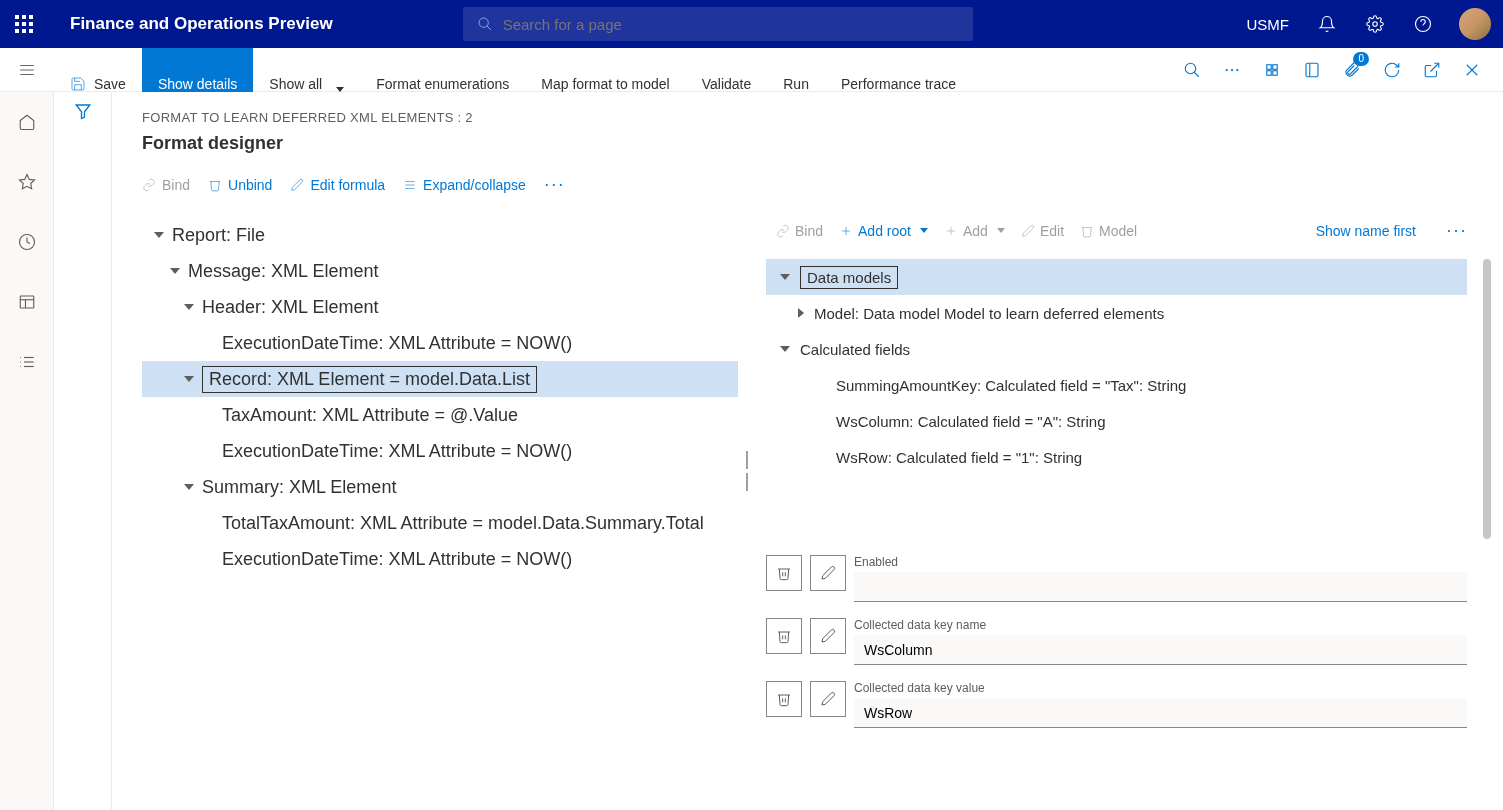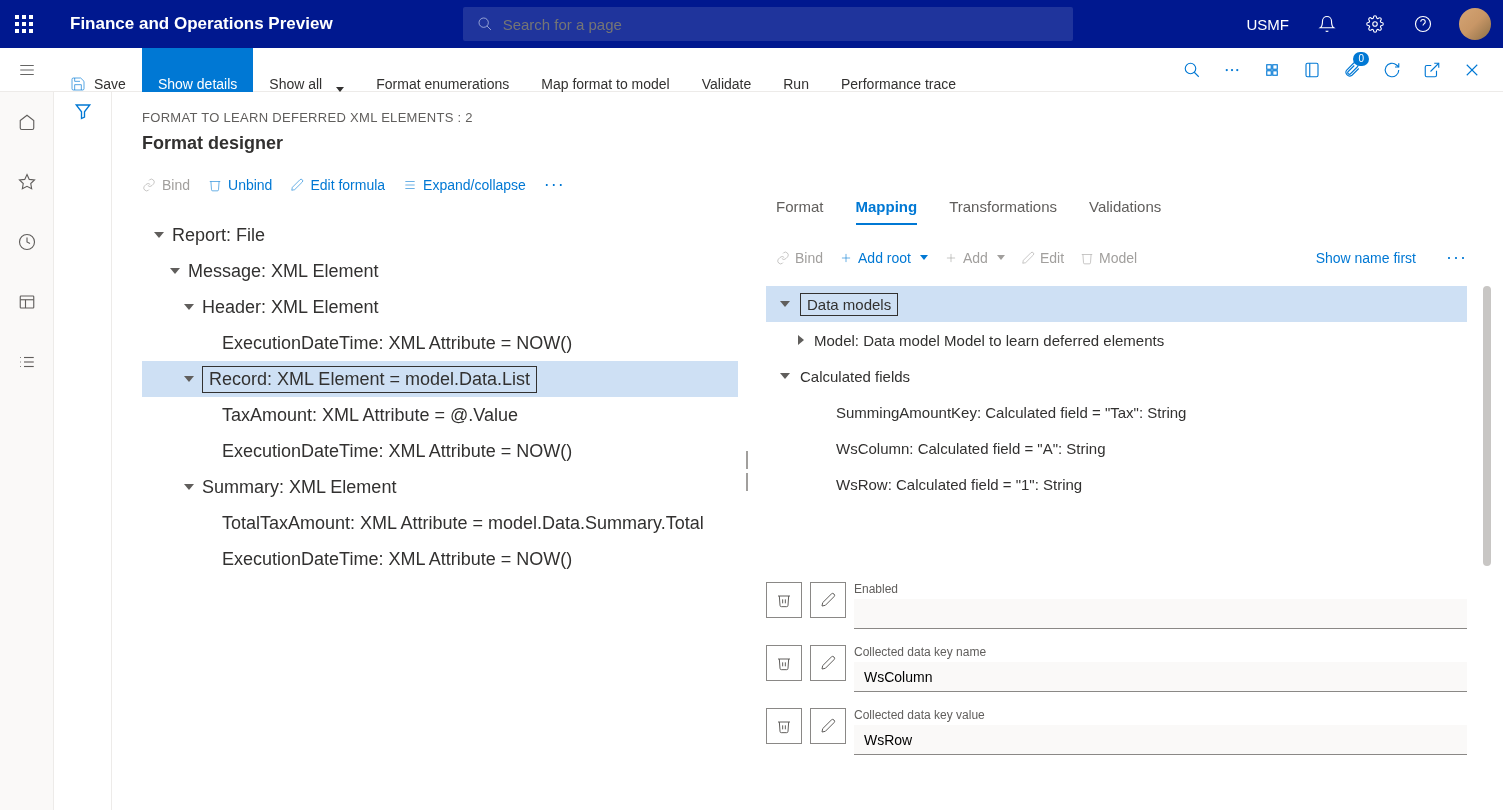--- a/index.html
+++ b/index.html
@@ -3,21 +3,21 @@
 <meta charset="utf-8">
 <style>
 *{box-sizing:border-box;margin:0;padding:0;font-family:"Segoe UI",-apple-system,BlinkMacSystemFont,sans-serif}
 body{width:1503px;height:810px;overflow:hidden;background:#fff;color:#323130}
 .topbar{height:48px;background:#00188F;display:flex;align-items:center;color:#fff}
 .waffle{width:48px;height:48px;display:flex;align-items:center;justify-content:center;cursor:pointer}
 .waffle span{display:grid;grid-template-columns:repeat(3,4px);grid-template-rows:repeat(3,4px);gap:3px}
 .waffle span i{width:4px;height:4px;background:#fff}
 .app-title{font-size:17px;font-weight:600;padding-left:22px}
 .search-wrap{margin-left:130px}
-.search{width:610px;height:34px;background:rgba(255,255,255,.12);border-radius:2px;display:flex;align-items:center;padding:0 14px;color:#cdd7ee}
+.search{width:510px;height:34px;background:rgba(255,255,255,.12);border-radius:2px;display:flex;align-items:center;padding:0 14px;color:#cdd7ee}
 .search svg{width:16px;height:16px;stroke:#cdd7ee;fill:none;margin-right:10px}
 .search input{flex:1;background:none;border:none;outline:none;color:#cdd7ee;font-size:15px}
 .topbar-right{margin-left:auto;display:flex;align-items:center;height:100%}
 .company{font-size:15px;padding:0 14px}
 .tbicon{width:48px;height:48px;display:flex;align-items:center;justify-content:center;cursor:pointer}
 .tbicon svg{width:18px;height:18px;stroke:#fff;fill:none;stroke-width:1.5}
 .avatar{width:32px;height:32px;border-radius:50%;background:linear-gradient(135deg,#d4a574 0%,#c89666 50%,#8b6f47 100%);margin:0 12px}
 .actionbar{height:44px;display:flex;align-items:center;border-bottom:1px solid #edebe9;background:#fff}
 .hamburger{width:54px;display:flex;align-items:center;justify-content:center;height:44px;cursor:pointer}
 .hamburger svg{width:18px;height:18px;stroke:#323130;fill:none}
@@ -329,26 +329,20 @@
             <span class="label">ExecutionDateTime: XML Attribute = NOW()</span>
           </div>
       </div>
       <div class="divider">
           <i></i>
           <i></i>
         </div>
     </div>
 
     <div class="rightpane">
-      <div class="tabs">
-        <div class="tab">Format</div>
-        <div class="tab active">Mapping</div>
-        <div class="tab">Transformations</div>
-        <div class="tab">Validations</div>
-      </div>
 
       <div class="map-toolbar">
         <div class="dis">
             <svg viewBox="0 0 24 24">
               <path d="M10 13a5 5 0 0 0 7 0l3-3a5 5 0 0 0-7-7l-1 1"></path>
               <path d="M14 11a5 5 0 0 0-7 0l-3 3a5 5 0 0 0 7 7l1-1"></path>
             </svg>
             <span>Bind</span>
           </div>
         <div class="en chev-d">

